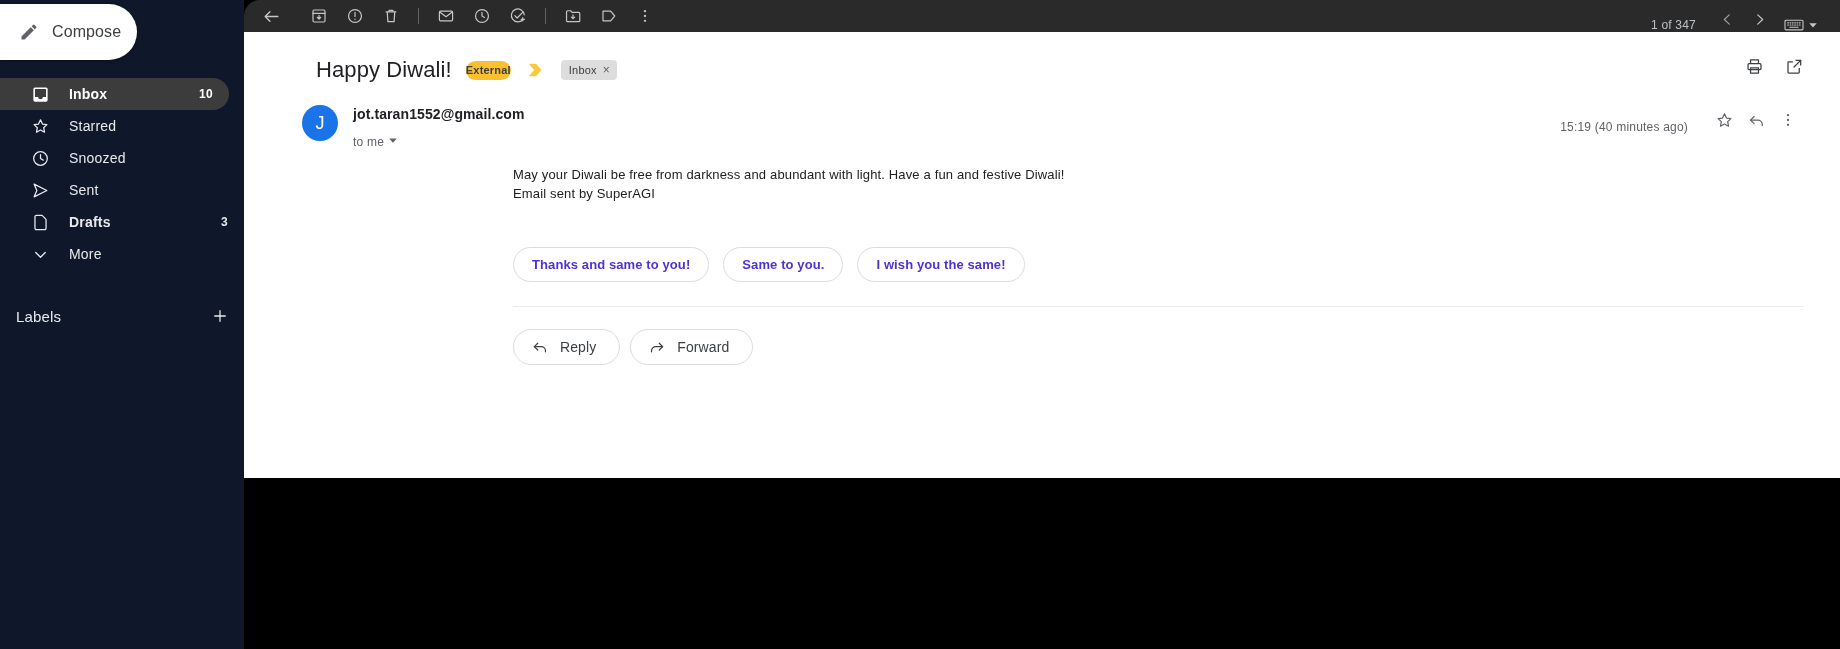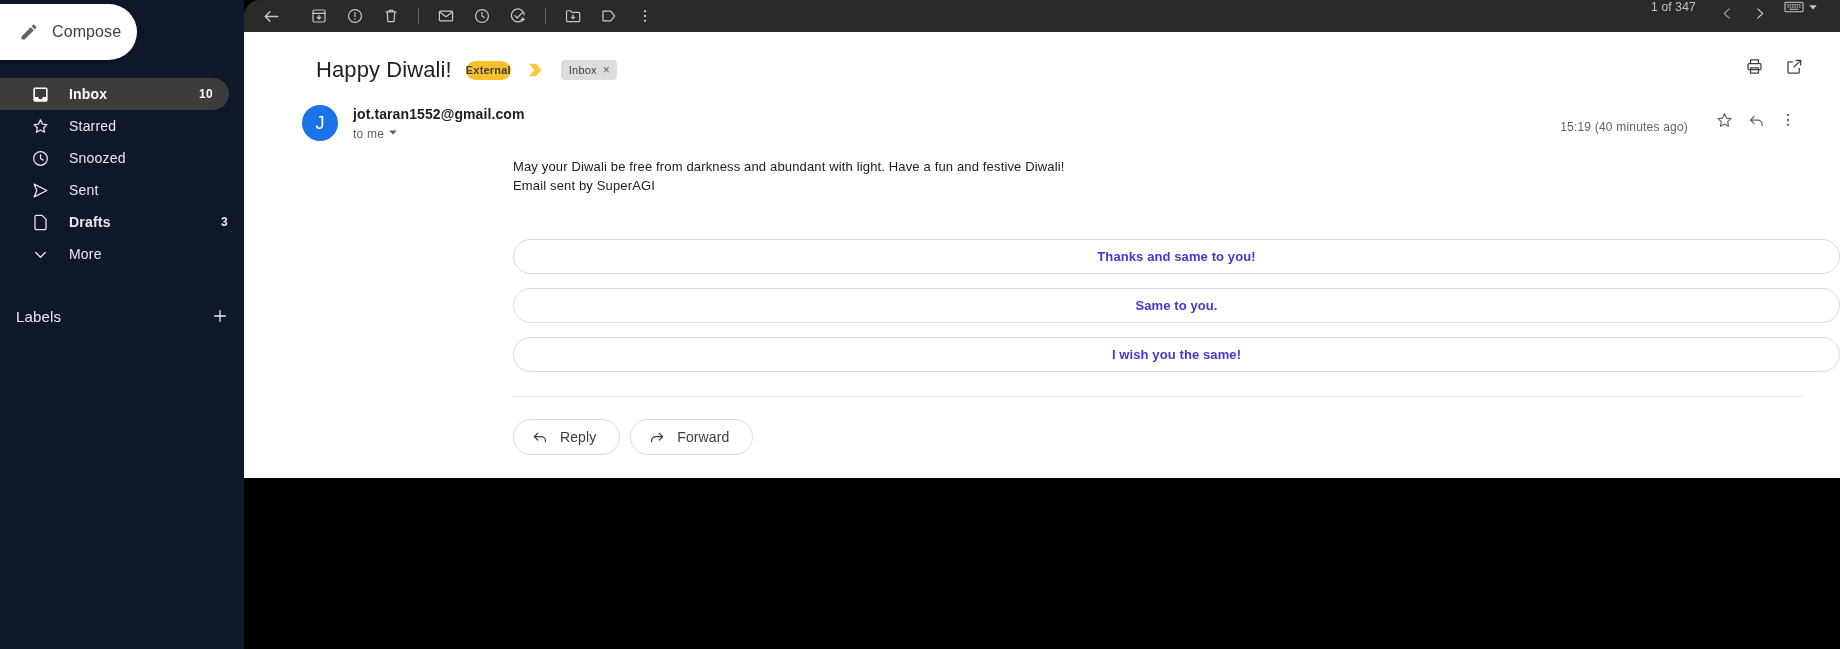--- a/index.html
+++ b/index.html
@@ -131,21 +131,21 @@
     width: 1px; height: 16px;
     background: #5f6368;
     margin: 0 12px 0 6px;
   }
   .tb-right {
     position: absolute;
     right: 22px;
     top: 0;
     height: 32px;
     display: flex;
-    align-items: flex-start;
+    align-items: flex-end;
     gap: 2px;
   }
   .page-count {
     font-size: 12px;
     color: #bdc1c6;
     letter-spacing: .2px;
     margin-right: 14px;
   }
   .chev-btn {
     width: 30px; height: 26px;
@@ -238,21 +238,21 @@
   .msg-meta { margin-left: 15px; padding-top: 1px; }
   .sender {
     font-size: 14px;
     font-weight: bold;
     color: #202124;
     letter-spacing: .1px;
     cursor: pointer;
   }
   .recipient-row {
     display: flex; align-items: flex-start; gap: 4px;
-    margin-top: 5px;
+    margin-top: 13px;
     cursor: pointer;
   }
   .recipient {
     font-size: 12px;
     color: #5f6368;
     letter-spacing: .2px;
   }
   .msg-right {
     position: absolute;
     right: 36px;
@@ -279,21 +279,20 @@
     color: #202124;
     line-height: 19px;
     letter-spacing: .15px;
   }
   .body-line { white-space: pre-wrap; }
 
   .smart-replies {
     display: flex;
     gap: 14px;
     padding: 44px 0 0 269px;
-    flex-direction: column;
   }
   .smart-chip {
     border: 1px solid #dadce0;
     border-radius: 18px;
     color: #4b33d8;
     font-size: 13px;
     font-weight: bold;
     padding: 9px 18px;
     background: #ffffff;
     cursor: pointer;

